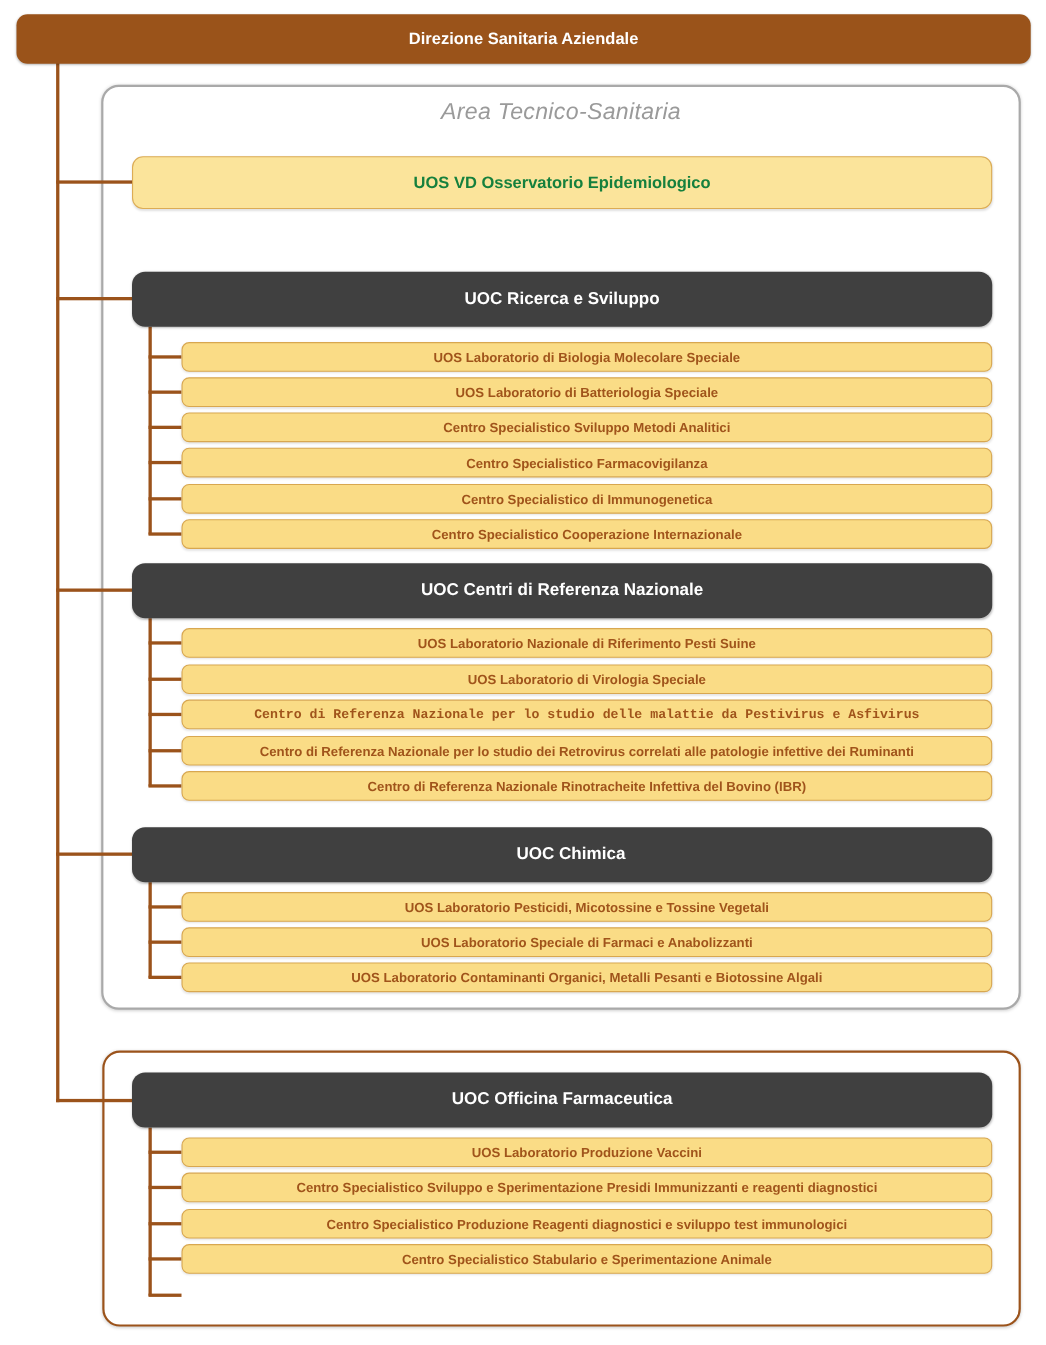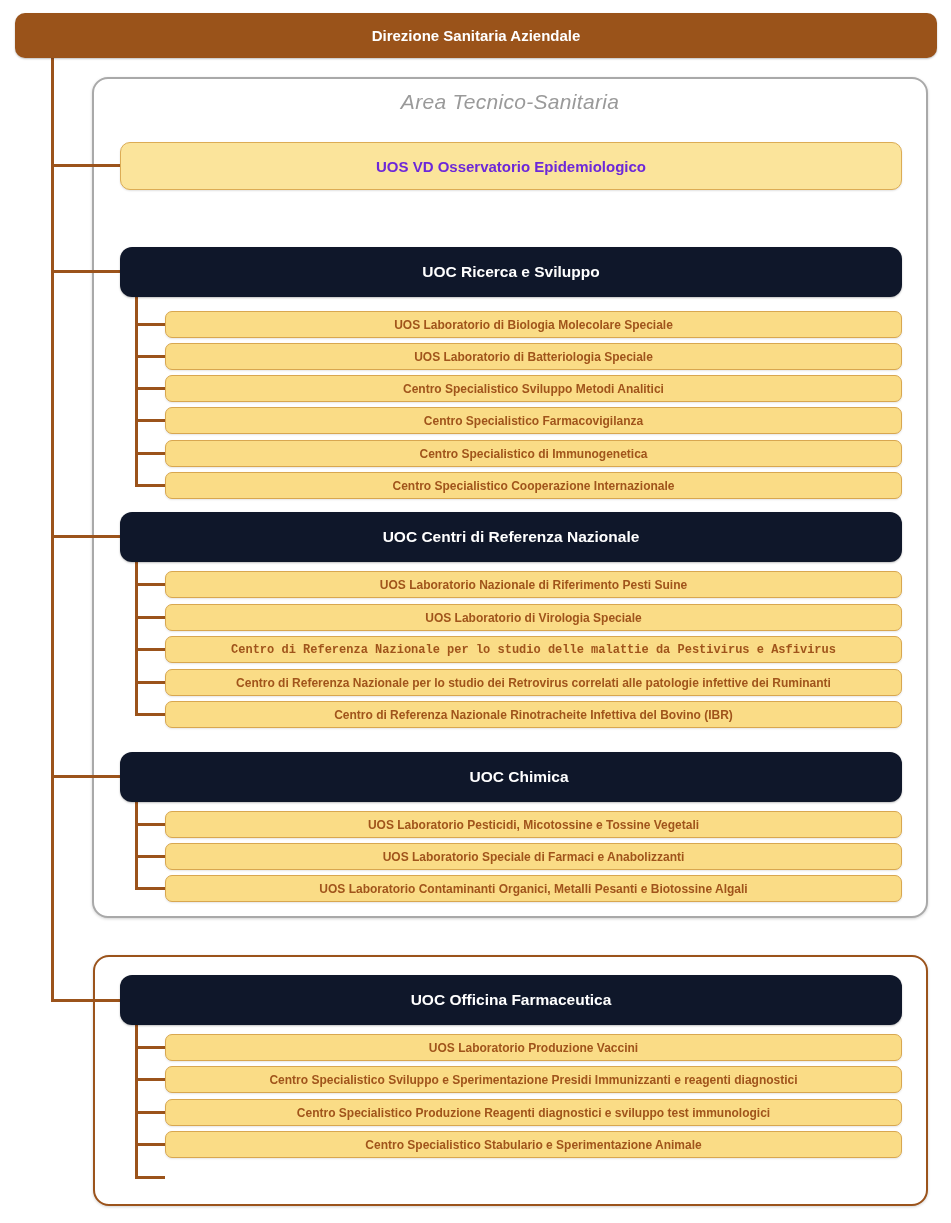--- a/index.html
+++ b/index.html
@@ -20,26 +20,26 @@
   
   .node{
     position:absolute;z-index:3;box-sizing:border-box;display:flex;align-items:center;justify-content:center;
     text-align:center;font-weight:bold;
   }
   .topbar{
     left:15px;top:13px;width:922px;height:45px;background:#9A531A;border-radius:10px;
     color:#ffffff;font-size:15px;box-shadow:0 1px 2px rgba(0,0,0,.25);
   }
   .uoc{
-    left:120px;width:782px;height:50px;background:#0f172a;border-radius:12px;
+    left:120px;width:782px;height:50px;background:#404040;border-radius:12px;
     color:#ffffff;font-size:15.5px;box-shadow:0 1px 2px rgba(0,0,0,.25);
   }
   .uos-main{
     left:120px;top:142px;width:782px;height:48px;background:#FBE49B;border:1px solid #DCAC55;border-radius:10px;
-    color:#6d28d9;font-size:15px;box-shadow:0 1px 2px rgba(0,0,0,.12);
+    color:#15803d;font-size:15px;box-shadow:0 1px 2px rgba(0,0,0,.12);
   }
   .child{
     left:165px;width:737px;height:27px;background:#FADC86;border:1px solid #D8A750;border-radius:7px;
     color:#A0541B;font-size:12px;box-shadow:0 1px 2px rgba(0,0,0,.10);
   }
   .child.support{background:#EAE5DA;border-color:#B7B4A8;}
 </style>
 </head>
 <body>
 

